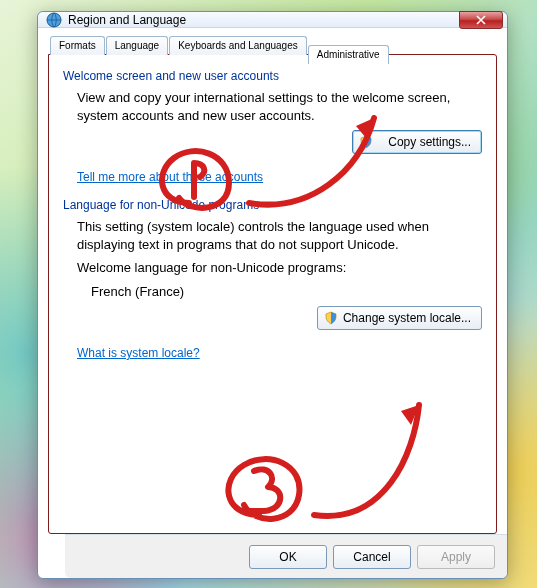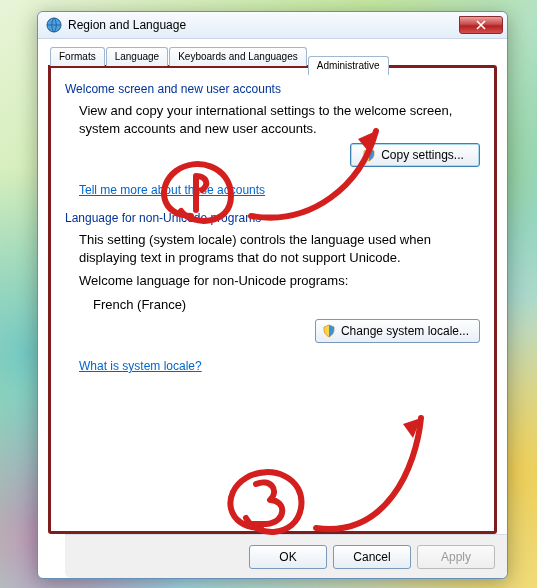--- a/index.html
+++ b/index.html
@@ -25,21 +25,21 @@
     position: absolute;
     left: 37px; top: 11px;
     width: 471px; height: 568px;
     background: #fff;
     border: 1px solid #6a8fb5;
     border-radius: 6px;
     box-shadow: 0 4px 20px rgba(0,0,0,.3);
     display: flex; flex-direction: column;
   }
   .titlebar {
-    height: 27px;
+    height: 16px;
     background: linear-gradient(#f8fbff, #e4edf8);
     border-bottom: 1px solid #c8d6e6;
     border-radius: 6px 6px 0 0;
     display: flex; align-items: center;
     padding: 0 4px 0 8px;
   }
   .title-icon { width: 16px; height: 16px; margin-right: 6px; }
   .title-text { flex: 1; color: #000; font-size: 12px; }
   .close-btn {
     width: 44px; height: 18px;
@@ -65,39 +65,39 @@
     border-radius: 3px 3px 0 0;
     font-size: 10px; color: #000;
     cursor: pointer;
   }
   .tab.active {
     background: #fff;
     position: relative; top: 9px;
     padding-bottom: 4px;
   }
   .tabpanel {
-    border: 3px solid #7f1d1d;
+    border: 1px solid #7f1d1d;
     background: #fff;
     flex: 1;
     margin-top: -1px;
     border-radius: 0 3px 3px 3px;
     padding: 10px 14px;
     position: relative; z-index: 1;
   }
   .group-label { color: #003399; font-size: 12px; margin: 4px 0 6px 0; }
   .body-text { color: #000; font-size: 13px; line-height: 1.35; margin: 2px 0 6px 14px; }
   .indent2 { margin-left: 28px; }
   .link { color: #0066cc; text-decoration: underline; cursor: pointer; display: inline-block; margin: 6px 0 10px 14px; }
   .btn-row { display:flex; justify-content:flex-end; margin: 4px 0 10px 0; }
   .win-btn {
     padding: 1px 10px 1px 6px;
     min-width: 130px; height: 24px;
     background: linear-gradient(#fefefe,#e8eef6);
     border: 1px solid #7a98b8; border-radius: 3px;
-    font-size: 12px; display:flex; align-items:center; justify-content:center; gap:5px;
+    font-size: 12px; display:flex; align-items:center; justify-content:space-between; gap:5px;
     cursor: pointer;
   }
   .win-btn.primary { border: 1px solid #3c7fb1; box-shadow: inset 0 0 0 1px #a8d8f0; }
   .shield { width:14px; height:14px; }
   .footer {
     height: 44px;
     border-top: 1px solid #d6dde6;
     background: #f0f0f0;
     display:flex; justify-content:flex-end; align-items:center; gap:6px;
     padding: 0 12px;

